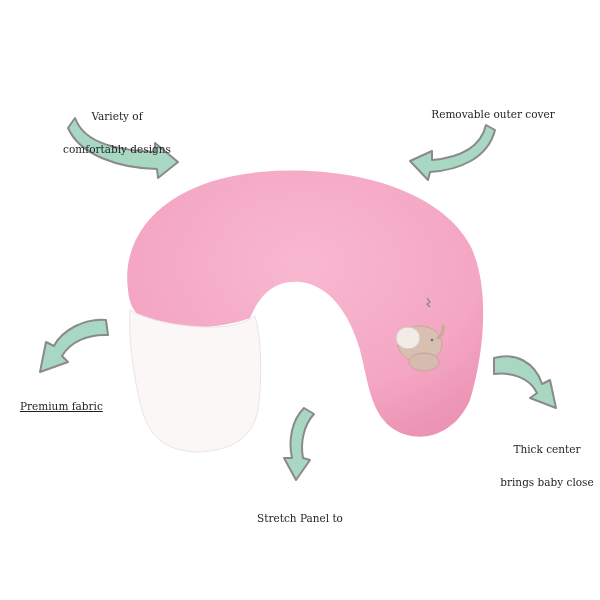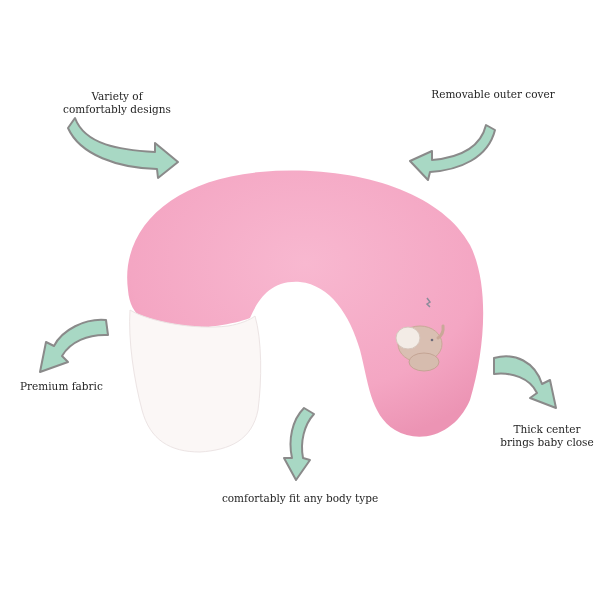--- a/index.html
+++ b/index.html
@@ -1,20 +1,20 @@
 <!DOCTYPE html>
 <html><head>
   <meta charset="utf-8">
   <style>
     html, body { margin: 0; padding: 0; background: #ffffff; }
     body { width: 600px; height: 600px; position: relative; overflow: hidden;
       font-family: "DejaVu Serif", serif; color: #222; }
     .label { position: absolute; font-size: 10.5px; line-height: 13px; text-align: center; white-space: nowrap; color: #1f1f1f; }
-    .label.left { text-align: right; }
-    .label span { display: block; }
+    .label.left { text-align: right; text-decoration: underline; }
+    .label span { display: block; margin-top: 20px; }
     svg.layer { position: absolute; left: 0; top: 0; }
   </style>
 </head>
 <body>
 
 <svg class="layer" width="600" height="600" viewBox="0 0 600 600">
   <defs>
     <radialGradient id="pinkGrad" cx="50%" cy="35%" r="70%">
       <stop offset="0%" stop-color="#f8b8d0"></stop>
       <stop offset="70%" stop-color="#f4a6c3"></stop>
@@ -77,14 +77,14 @@
 <div class="label left" style="left:20px; top:380px;">
   <span>Premium fabric</span>
 </div>
 
 <div class="label" style="left:492px; top:423px; width:110px;">
   <span>Thick center</span>
   <span>brings baby close</span>
 </div>
 
 <div class="label" style="left:200px; top:492px; width:200px;">
-  <span>comfortably fit any body type</span>
+  <span>Stretch Panel to</span>
 </div>
 
 </body></html>

